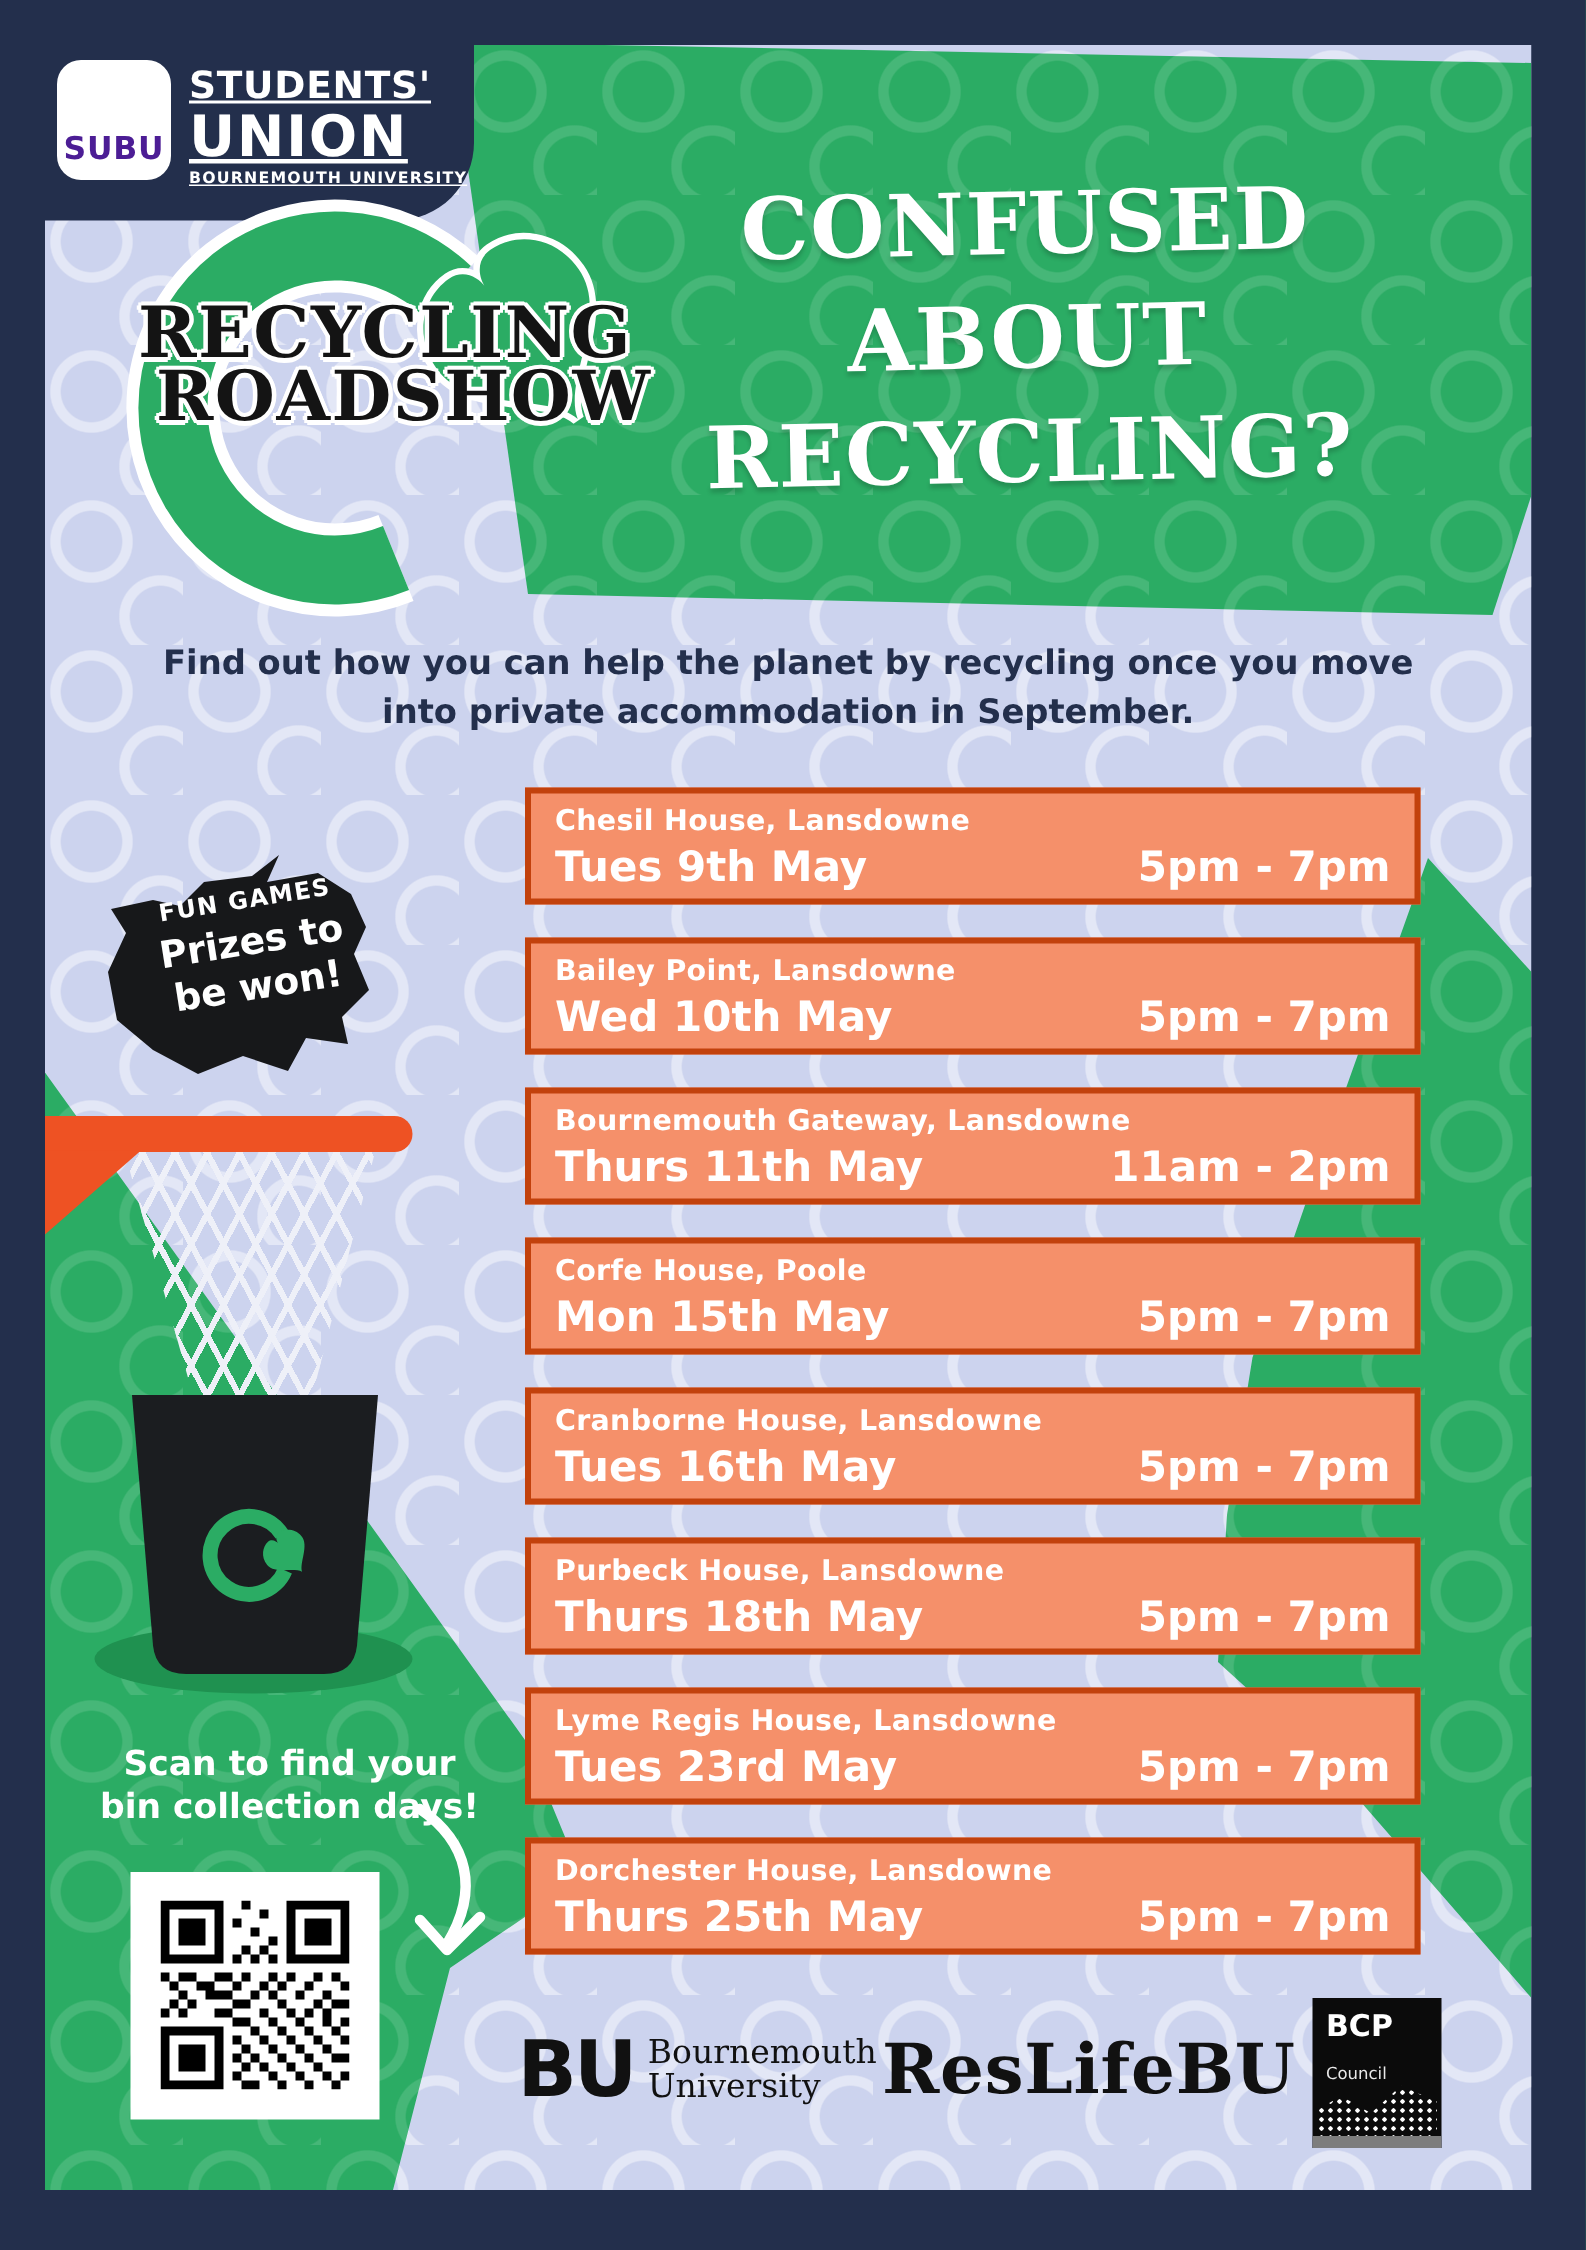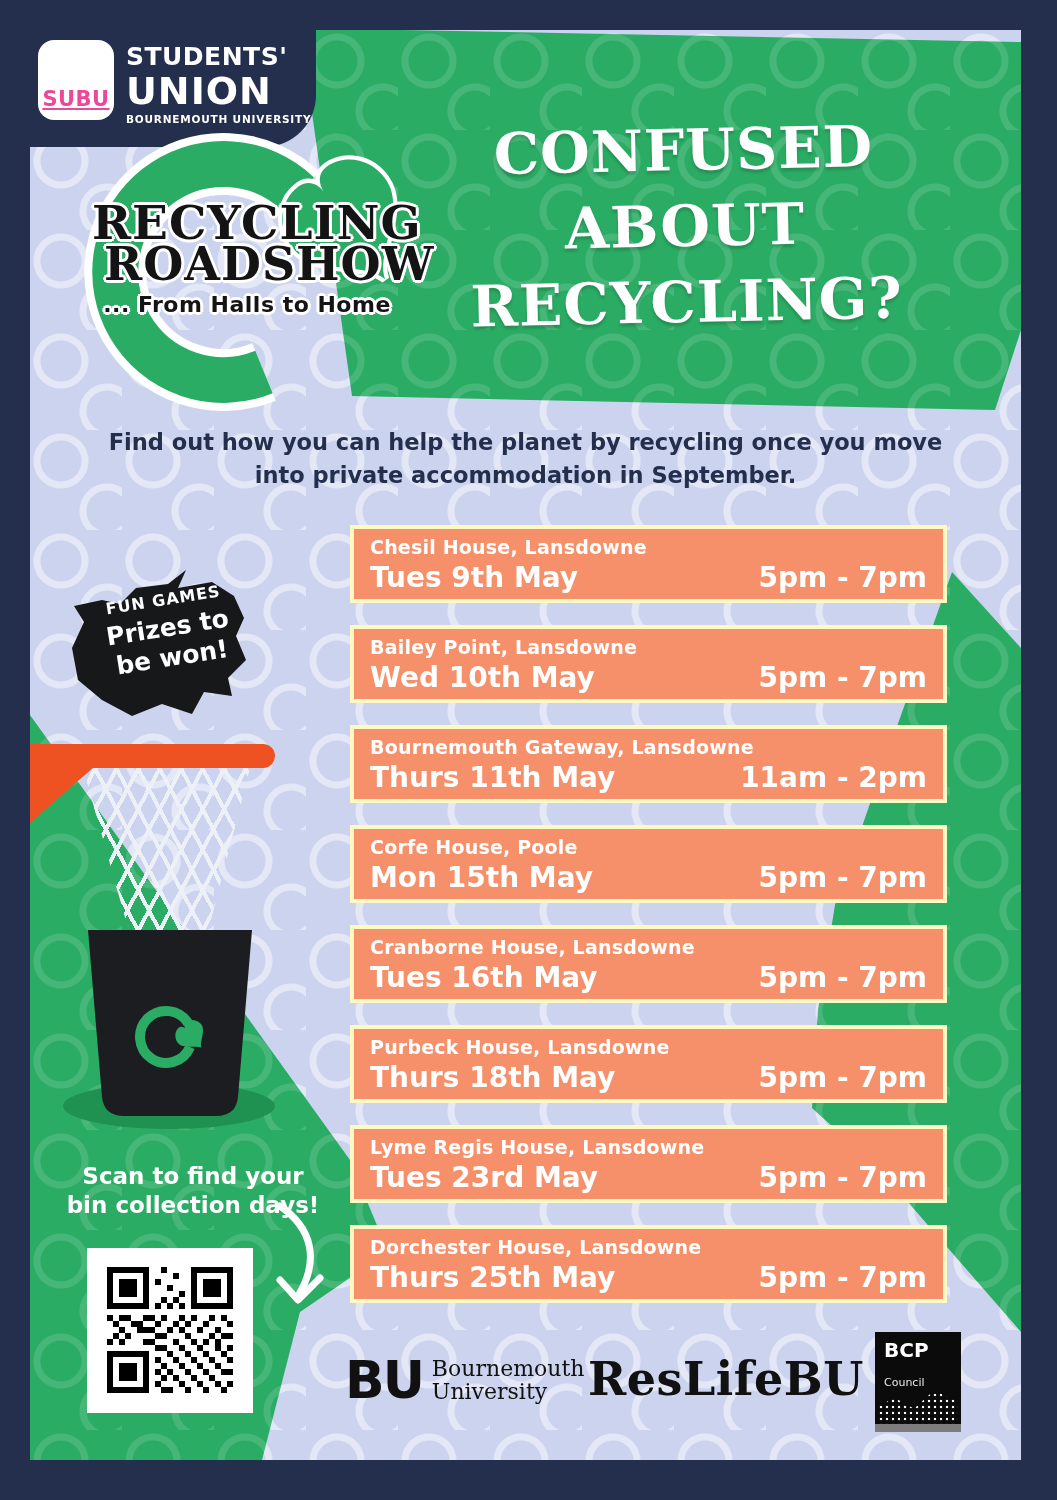--- a/index.html
+++ b/index.html
@@ -12,22 +12,22 @@
       radial-gradient(circle at 77px 81px, rgba(0,0,0,0) 20px, var(--ring) 21px, var(--ring) 27px, rgba(0,0,0,0) 28px);
       background-size:92px 100px;}
   .pat-lav{background-color:#ccd3ee;--ring:rgba(255,255,255,.45);}
   .pat-green{background-color:#2bac64;--ring:rgba(255,255,255,.13);}
   .green-top{clip-path:polygon(270px -2px,991px 12px,991px 300px,965px 380px,322px 366px);}
   .green-right{clip-path:polygon(922px 542px,991px 618px,991px 1302px,850px 1140px,782px 1078px,788px 980px,805px 875px,855px 730px);}
   .green-left{clip-path:polygon(0px 685px,320px 1130px,358px 1222px,270px 1282px,232px 1430px,0px 1430px);}
   .navy-band{position:absolute;left:-4px;top:-4px;width:290px;height:121px;background:#232f4c;border-bottom-right-radius:52px;}
   .subu-box{position:absolute;left:8px;top:10px;width:76px;height:80px;background:#fff;border-radius:16px;
             display:flex;align-items:flex-end;justify-content:center;}
-  .subu-box span{color:#ec4899;font-weight:bold;font-size:21px;letter-spacing:.5px;margin-bottom:9px;text-decoration:underline;}
-  .su-word{position:absolute;left:96px;top:14px;color:#fff;line-height:1;}
+  .subu-box span{color:#4c1d95;font-weight:bold;font-size:21px;letter-spacing:.5px;margin-bottom:9px;}
+  .su-word{position:absolute;left:96px;top:14px;color:#fff;line-height:1;text-decoration:underline;}
   .su-word .l1{font-size:25px;font-weight:bold;letter-spacing:.5px;}
   .su-word .l2{font-size:38px;font-weight:bold;letter-spacing:1px;margin-top:3px;}
   .su-word .l3{font-size:10.5px;font-weight:bold;letter-spacing:.8px;margin-top:4px;}
   .headline{position:absolute;left:340px;top:82px;width:630px;text-align:center;color:#fff;
             font-family:"DejaVu Serif","Liberation Serif",serif;font-weight:bold;font-size:57px;line-height:76px;
             letter-spacing:1px;transform:rotate(-1.2deg);text-shadow:0 3px 3px rgba(0,0,0,.18);}
   .headline div{white-space:nowrap;}
   .roadshow-text{position:absolute;left:62px;width:310px;text-align:center;color:#141414;
             font-family:"DejaVu Serif","Liberation Serif",serif;font-weight:bold;
             text-shadow:-3px 0 #fff,3px 0 #fff,0 -3px #fff,0 3px #fff,-2px -2px #fff,2px 2px #fff,-2px 2px #fff,2px -2px #fff;}
@@ -42,21 +42,21 @@
   .badge-text .b2{font-size:25px;margin-top:7px;}
   .badge-text .b3{font-size:25px;margin-top:5px;}
   .rim{position:absolute;left:-12px;top:714px;width:257px;height:24px;background:#ee5223;border-radius:12px;}
   .rim-wedge{position:absolute;left:0;top:737px;width:64px;height:56px;background:#ee5223;
              clip-path:polygon(0 0,100% 0,0 100%);}
   .net{position:absolute;inset:0;clip-path:polygon(53px 738px,220px 738px,177px 905px,100px 905px);
        background-image:repeating-linear-gradient(62deg,#eef0f8 0 4px,rgba(0,0,0,0) 4px 19px),
                         repeating-linear-gradient(-62deg,#eef0f8 0 4px,rgba(0,0,0,0) 4px 19px);}
   .bin-shadow{position:absolute;left:33px;top:1053px;width:212px;height:46px;border-radius:50%;background:#1f9150;}
   .events{position:absolute;left:320px;top:495px;width:597px;}
-  .event-row{box-sizing:border-box;height:78px;margin-bottom:22px;background:#f5906a;border:4px solid #fef9c3;
+  .event-row{box-sizing:border-box;height:78px;margin-bottom:22px;background:#f5906a;border:4px solid #c2410c;
              padding:7px 16px 0 16px;color:#fff;}
   .event-loc{font-size:19px;font-weight:bold;letter-spacing:.2px;}
   .event-line2{display:flex;justify-content:space-between;align-items:baseline;margin-top:3px;
                font-size:28px;font-weight:bold;}
   .qr-caption{position:absolute;left:8px;top:1132px;width:310px;text-align:center;color:#fff;
               font-size:23px;font-weight:bold;line-height:29px;}
   .qr-box{position:absolute;left:57px;top:1218px;width:166px;height:165px;background:#fff;}
   .qr-box svg{position:absolute;left:20px;top:19px;}
   .footer-bu{position:absolute;left:315px;top:1320px;display:flex;align-items:center;gap:9px;color:#111;}
   .footer-bu .bu{font-size:52px;font-weight:900;letter-spacing:-2px;}
@@ -95,21 +95,20 @@
 
     <svg class="abs" style="left:20px;top:90px;" width="410" height="330" viewBox="0 0 410 330">
       <path d="M248 74 A108 108 0 1 0 214 252" fill="none" stroke="#ffffff" stroke-width="62"></path>
       <path d="M248 74 A108 108 0 1 0 214 252" fill="none" stroke="#2bac64" stroke-width="46"></path>
       <g transform="translate(302,112) rotate(-35) scale(1.7)">
         <path d="M0,34 C-4,18 -34,8 -34,-14 C-34,-30 -22,-40 -10,-40 C-3,-40 0,-34 0,-29 C0,-34 3,-40 10,-40 C22,-40 34,-30 34,-14 C34,8 4,18 0,34 Z" fill="#2bac64" stroke="#ffffff" stroke-width="5" paint-order="stroke"></path>
       </g>
     </svg>
     <div class="roadshow-text rs1">RECYCLING</div>
     <div class="roadshow-text rs2">ROADSHOW</div>
-    <div class="roadshow-text rs3">... From Halls to Home</div>
 
     <div class="headline">
       <div>CONFUSED</div>
       <div>ABOUT</div>
       <div>RECYCLING?</div>
     </div>
 
     <div class="intro">
       <div>Find out how you can help the planet by recycling once you move</div>
       <div>into private accommodation in September.</div>

